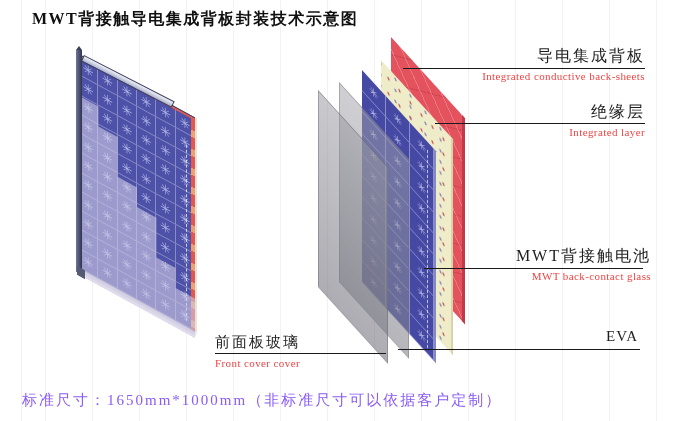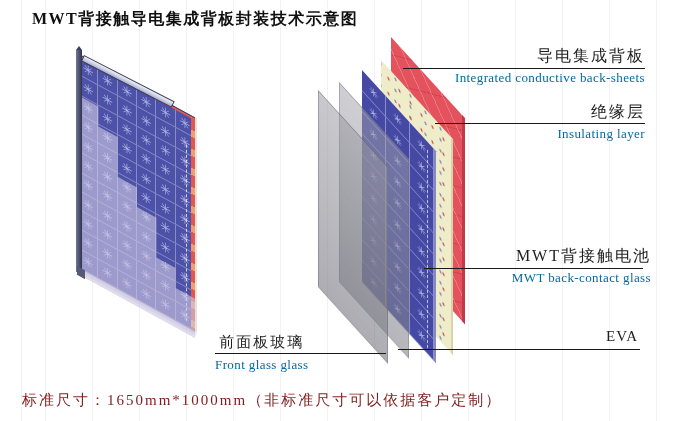--- a/index.html
+++ b/index.html
@@ -14,21 +14,21 @@
     background:repeating-linear-gradient(90deg, rgba(216,198,198,0.45) 0 1px, transparent 1px 47px);
     background-position:45px 0;
     opacity:.55;
   }
   .title{
     position:absolute;left:32px;top:9px;z-index:30;
     font-size:16px;font-weight:bold;letter-spacing:1.5px;color:#101010;
   }
   .footer{
     position:absolute;left:22px;top:391px;z-index:30;
-    font-size:15px;color:#7f1d1d;letter-spacing:2px;
+    font-size:15px;color:#8b5cf6;letter-spacing:2px;
   }
 
   
   .panel{
     position:absolute;left:79px;top:54px;width:116px;height:212px;z-index:5;
     transform:skewY(28.7deg);transform-origin:0 0;
     background:#4d51a8;
     border-top:2px solid #3a3f60;
     box-shadow:2px 0 0 rgba(228,222,205,.85);
   }
@@ -107,21 +107,21 @@
   .sheet-back{left:391px;top:37px;width:71px;height:206px;z-index:11;
     background:#e4525e;border-right:3px solid #c13a4a;
     background-image:
       repeating-linear-gradient(48deg,transparent 0 9px,rgba(255,255,255,.22) 9px 10.5px,transparent 10.5px 15px),
       repeating-linear-gradient(140deg,transparent 0 13px,rgba(170,40,55,.28) 13px 14px,transparent 14px 22px);}
 
   
   .leader{position:absolute;height:0;border-top:1px solid #1a1a1a;z-index:25;}
   .lbl{position:absolute;z-index:30;color:#222;}
   .lbl .zh{font-size:16px;letter-spacing:2px;color:#1e1e1e;text-align:right;}
-  .lbl .en{font-size:13px;letter-spacing:.4px;color:#0369a1;text-align:right;margin-top:3px;}
+  .lbl .en{font-size:11px;letter-spacing:.4px;color:#ef4444;text-align:right;margin-top:3px;}
   .lbl.left-side .zh,.lbl.left-side .en{text-align:center;}
 </style>
 </head>
 <body>
 
 <div class="watermark"></div>
 
 <div class="title">MWT背接触导电集成背板封装技术示意图</div>
 
 <div class="panel-shadow"></div>
@@ -248,27 +248,27 @@
 <div class="leader" style="left:424px;top:268px;width:219px;"></div>
 <div class="leader" style="left:398px;top:349px;width:242px;"></div>
 <div class="leader" style="left:215px;top:353px;width:171px;"></div>
 
 <div class="lbl" style="right:37px;top:46px;">
   <div class="zh">导电集成背板</div>
   <div class="en">Integrated conductive back-sheets</div>
 </div>
 <div class="lbl" style="right:37px;top:102px;">
   <div class="zh">绝缘层</div>
-  <div class="en">Insulating layer</div>
+  <div class="en">Integrated layer</div>
 </div>
 <div class="lbl" style="right:31px;top:246px;">
   <div class="zh">MWT背接触电池</div>
   <div class="en">MWT back-contact glass</div>
 </div>
 <div class="lbl" style="right:44px;top:328px;">
   <div class="zh" style="font-size:15px;letter-spacing:1px;">EVA</div>
 </div>
 <div class="lbl left-side" style="left:215px;top:333px;">
   <div class="zh" style="font-size:15px;">前面板玻璃</div>
-  <div class="en" style="margin-top:5px;">Front glass glass</div>
+  <div class="en" style="margin-top:5px;">Front cover cover</div>
 </div>
 
 <div class="footer">标准尺寸：1650mm*1000mm（非标准尺寸可以依据客户定制）</div>
 
 </body></html>

